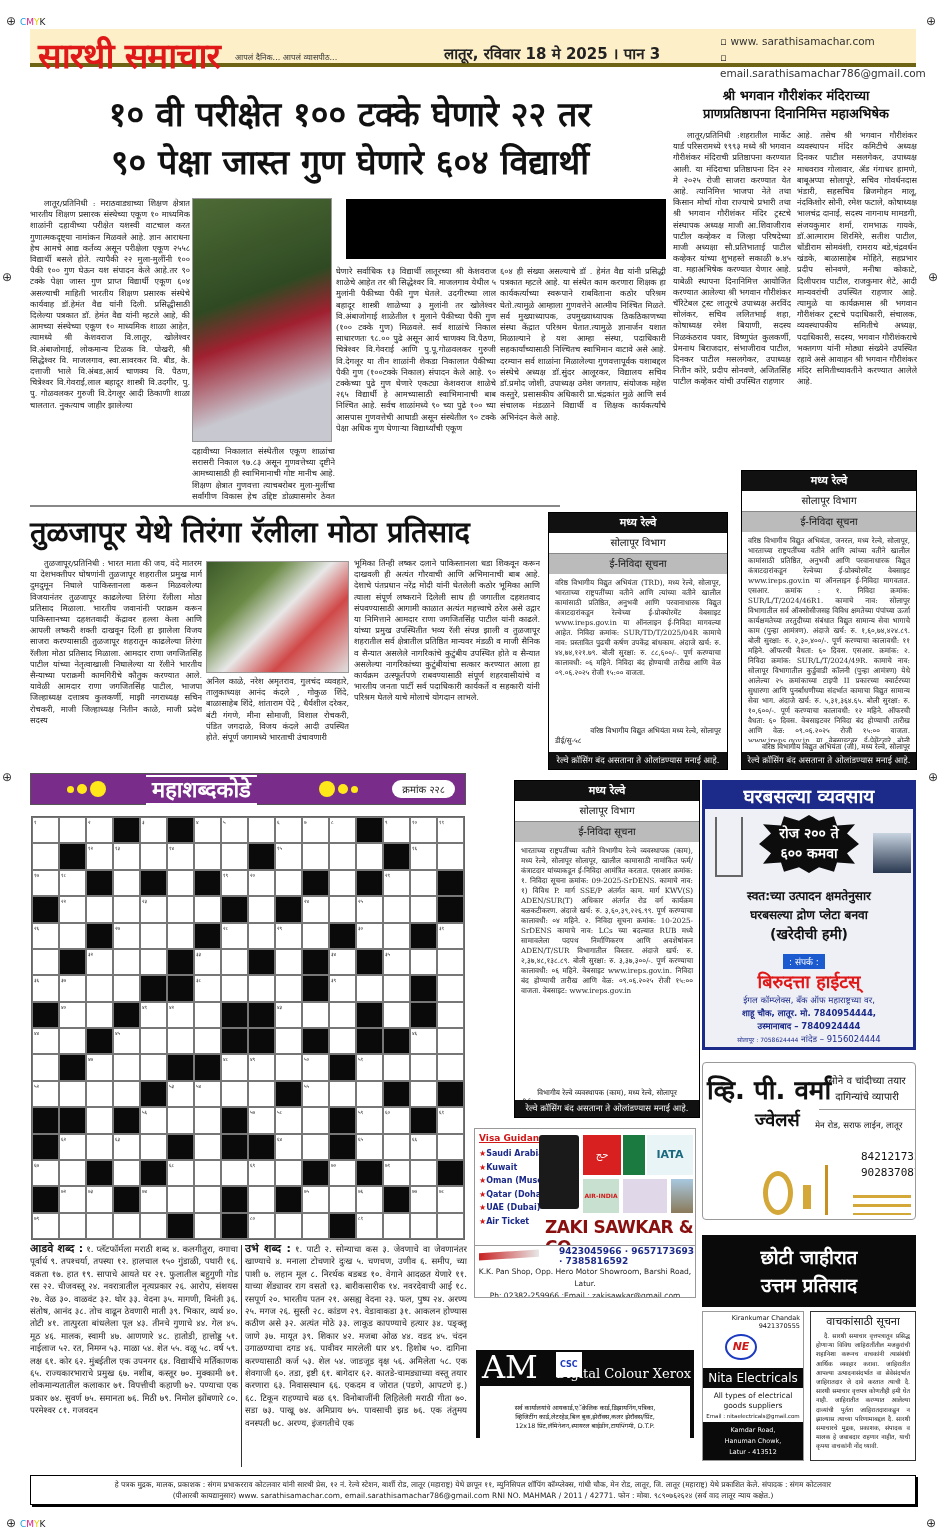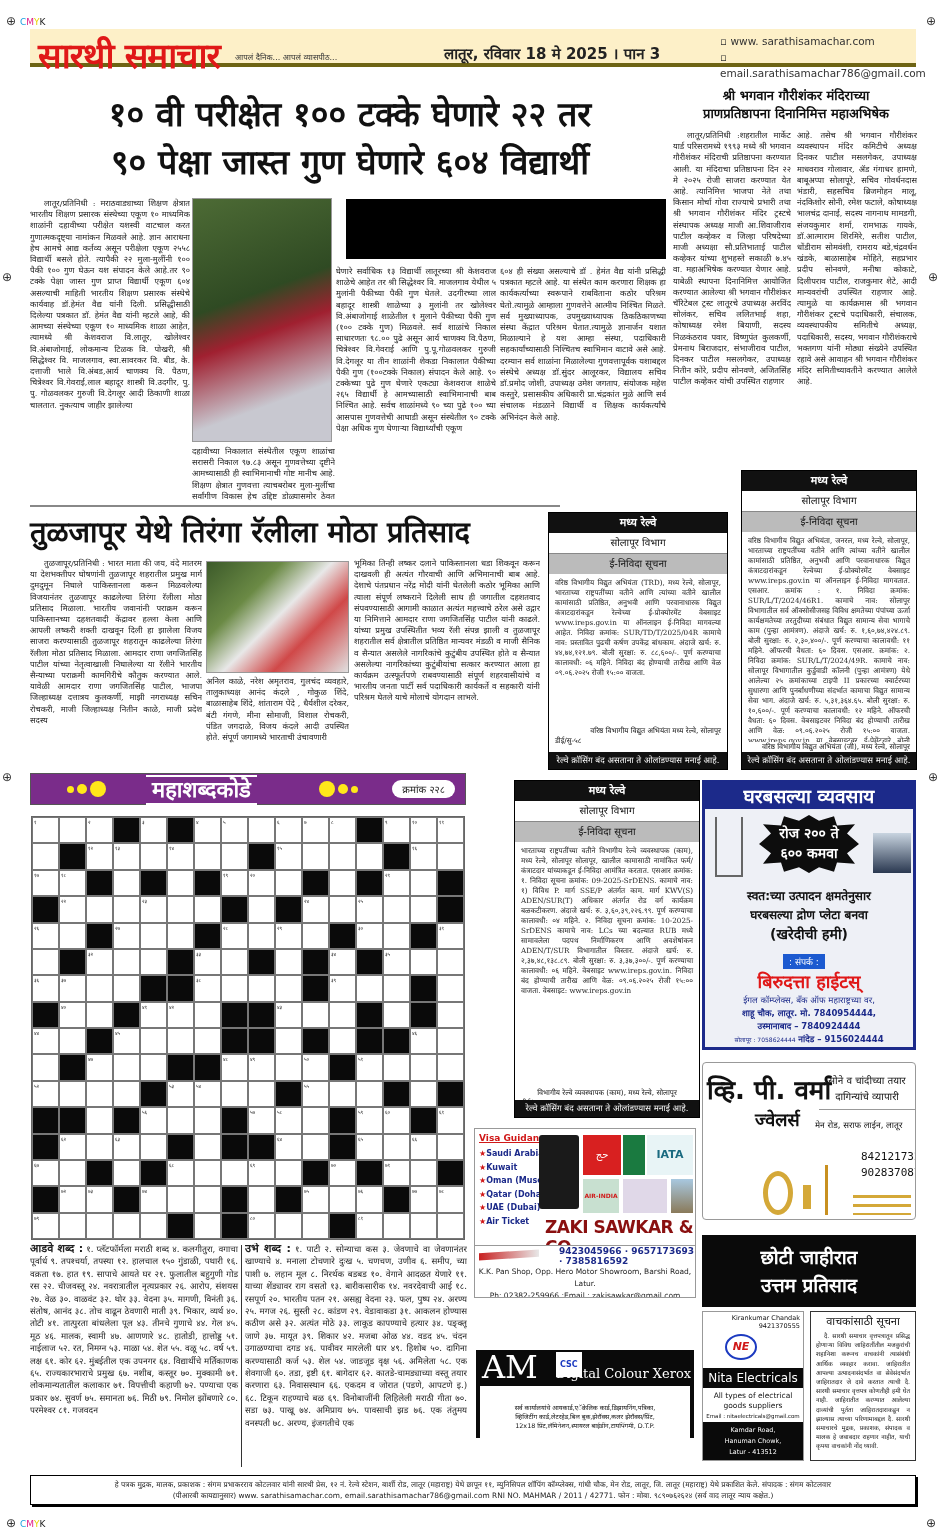--- a/index.html
+++ b/index.html
@@ -407,21 +407,21 @@
     <div>स्वत:च्या उत्पादन क्षमतेनुसार</div>
     <div>घरबसल्या द्रोण प्लेटा बनवा</div>
     <div style="font-size:14px">(खरेदीची हमी)</div>
   </div>
   <div style="position:absolute;top:171px;left:78px;background:#1c5ad0;color:#fff;font-size:9px;padding:1px 6px">: संपर्क :</div>
   <div style="position:absolute;top:186px;left:0;right:0;text-align:center;color:#e01818;font-weight:bold;font-size:18px">बिरुदत्ता हाईटस्</div>
   <div style="position:absolute;top:211px;left:0;right:0;text-align:center;font-size:8.5px;line-height:13px;color:#1c2a8a">
     <div>ईगल कॉम्प्लेक्स, बँक ऑफ महाराष्ट्रच्या वर,</div>
     <div style="font-weight:bold">शाहू चौक, लातूर. मो. 7840954444,</div>
     <div style="font-weight:bold">उस्मानाबाद – 7840924444</div>
-    <div><span style="font-size:6px">सोलापूर : 7058624444</span> <span style="font-weight:bold">नांदेड – 9156024444</span></div>
+    <div><span style="font-size:6px">सोलापूर : 7058624444</span> <span style="font-weight:normal">नांदेड – 9156024444</span></div>
   </div>
 </div>
 
 <div class="ad" style="left:702px;top:1062px;width:214px;height:158px;background:#fff;border-radius:4px">
   <div style="position:absolute;left:4px;top:8px;font-weight:bold;font-size:26px;color:#111">व्हि. पी. वर्मा</div>
   <div style="position:absolute;left:52px;top:44px;font-weight:bold;font-size:18px;color:#111">ज्वेलर्स</div>
   <div style="position:absolute;left:116px;top:10px;width:96px;text-align:center;font-size:10px;line-height:16px;border-bottom:1px solid #999;padding-bottom:4px">
     <div>सोने व चांदीच्या तयार</div>
     <div>दागिन्यांचे व्यापारी</div>
   </div>

